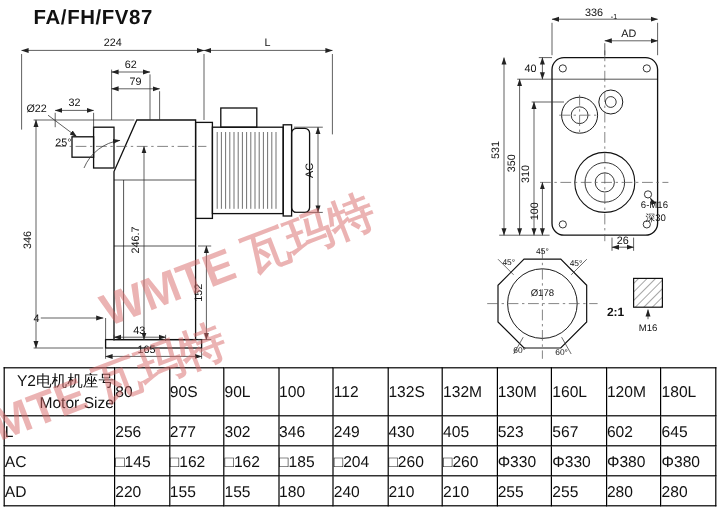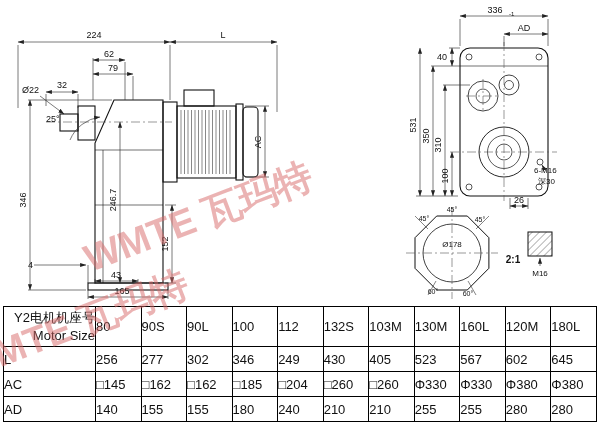--- a/index.html
+++ b/index.html
@@ -17,20 +17,21 @@
   #dim-table td{border:1px solid #000;text-align:left;font-size:13px;padding:0;color:#111;}
   #dim-table tr.hdr{height:40px;}
   #dim-table tr.datarow{height:25px;}
   #dim-table td.msize{text-align:right;padding-left:4px;font-size:13px;line-height:1.35;}
 </style>
 </head>
 <body>
 
 <div id="page">
 
+  <div id="title">FA/FH/FV87</div>
 
   <svg id="drawing" width="600" height="306" viewBox="0 0 600 306">
     <defs>
       <marker id="ar" viewBox="0 0 10 10" refX="9" refY="5" markerWidth="10" markerHeight="10" orient="auto-start-reverse">
         <path d="M0,1.8 L9.5,5 L0,8.2 Z" fill="#222"></path>
       </marker>
       <pattern id="hatch" width="5" height="5" patternUnits="userSpaceOnUse" patternTransform="rotate(45)">
         <line x1="0" y1="0" x2="0" y2="5" stroke="#444" stroke-width="0.8"></line>
       </pattern>
     </defs>
@@ -256,21 +257,21 @@
         <td class="msize">
           <div>Y2电机机座号</div>
           <div>Motor Size</div>
         </td>
         <td>80</td>
         <td>90S</td>
         <td>90L</td>
         <td>100</td>
         <td>112</td>
         <td>132S</td>
-        <td>103M</td>
+        <td>132M</td>
         <td>130M</td>
         <td>160L</td>
         <td>120M</td>
         <td>180L</td>
       </tr>
       <tr class="datarow">
         <td>L</td>
         <td>256</td>
         <td>277</td>
         <td>302</td>
@@ -292,21 +293,21 @@
         <td>□204</td>
         <td>□260</td>
         <td>□260</td>
         <td>Φ330</td>
         <td>Φ330</td>
         <td>Φ380</td>
         <td>Φ380</td>
       </tr>
       <tr class="datarow">
         <td>AD</td>
-        <td>140</td>
+        <td>220</td>
         <td>155</td>
         <td>155</td>
         <td>180</td>
         <td>240</td>
         <td>210</td>
         <td>210</td>
         <td>255</td>
         <td>255</td>
         <td>280</td>
         <td>280</td>

